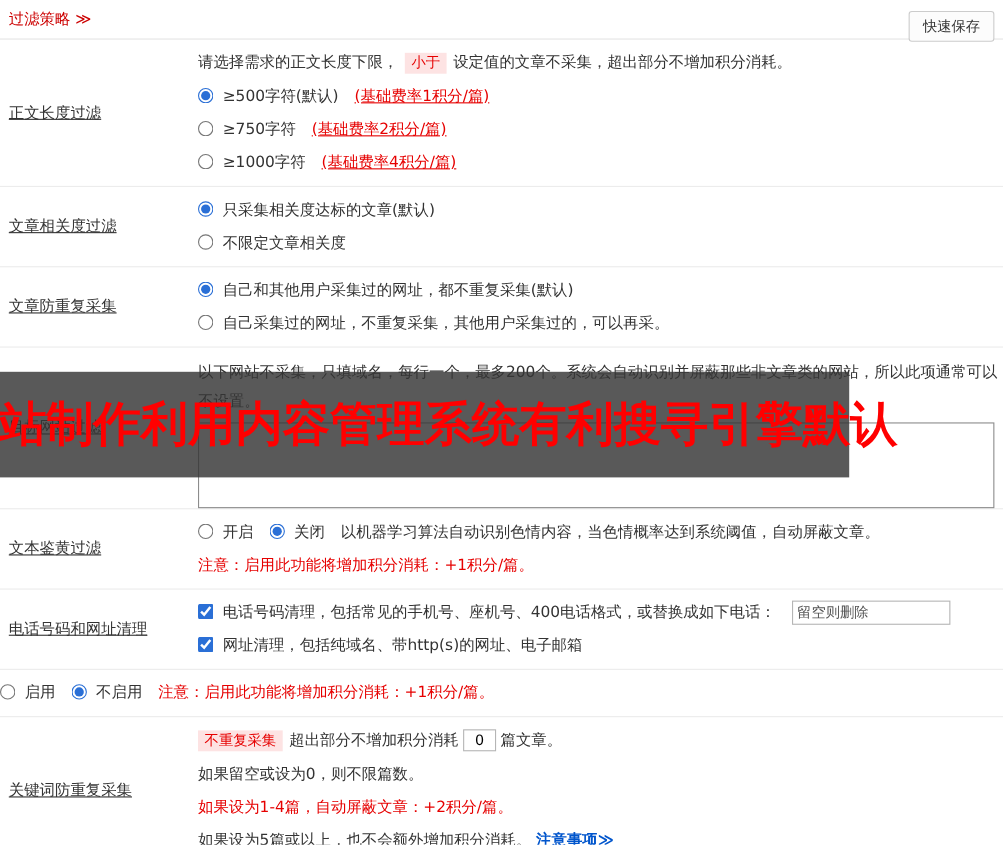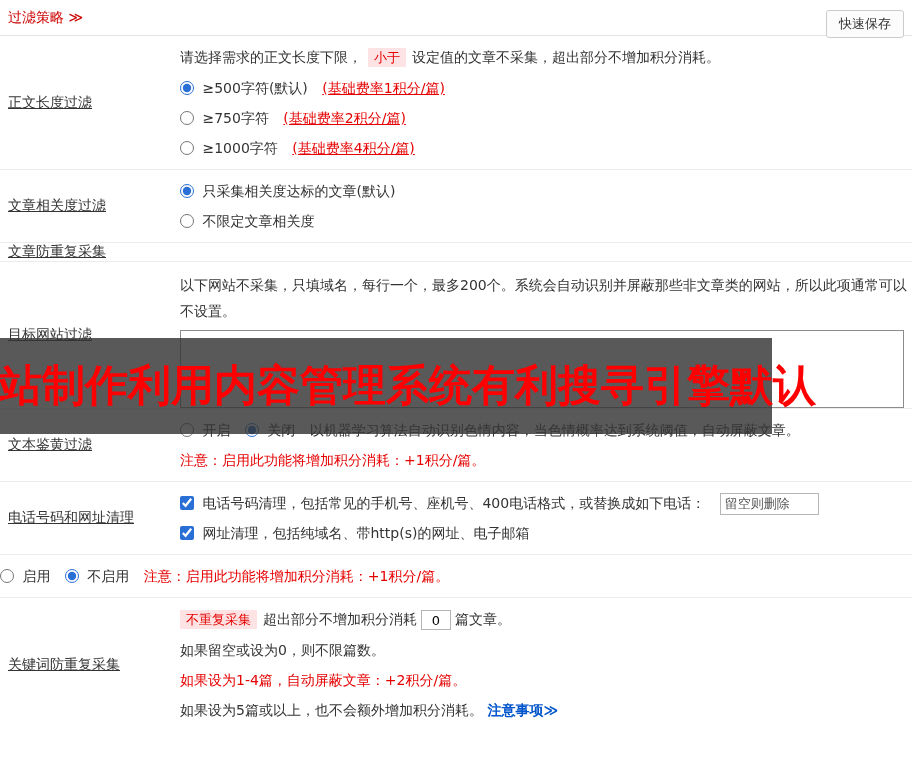--- a/index.html
+++ b/index.html
@@ -36,21 +36,21 @@
     accent-color:#2a6fd6; margin:0 4px 0 0; vertical-align:-2px;
     width:14px; height:14px;
   }
   .opt { margin-right:10px; }
   textarea.site-filter {
     width:724px; height:78px; border:1px solid #8c8c8c; resize:none;
     margin-top:4px; font-family:"DejaVu Sans",sans-serif; font-size:13px;
   }
   .text-input {
     border:1px solid #b5b5b5; height:22px; padding:0 4px; font-size:13px;
-    color:#555; width:99px; vertical-align:middle;
+    color:#555; width:144px; vertical-align:middle;
     font-family:"DejaVu Sans",sans-serif;
   }
   .num-input {
     border:1px solid #b5b5b5; height:20px; width:30px; text-align:center;
     font-size:13px; vertical-align:middle; margin:0 4px;
     font-family:"DejaVu Sans",sans-serif;
   }
   .link-blue { color:#0055cc; font-weight:bold; cursor:pointer; text-decoration:none; }
   .watermark {
     position:absolute; left:0; top:338px; width:772px; height:96px;
@@ -113,20 +113,34 @@
       <label class="opt">
         <input type="radio" name="rel" style="">
         <span>不限定文章相关度</span>
       </label>
     </div>
   </div>
 </div>
 
 <div class="row">
   <div class="row-label">文章防重复采集</div>
+  <div class="row-content">
+    <div class="line">
+      <label class="opt">
+        <input type="radio" name="dup" checked="" style="">
+        <span>自己和其他用户采集过的网址，都不重复采集(默认)</span>
+      </label>
+    </div>
+    <div class="line">
+      <label class="opt">
+        <input type="radio" name="dup" style="">
+        <span>自己采集过的网址，不重复采集，其他用户采集过的，可以再采。</span>
+      </label>
+    </div>
+  </div>
 </div>
 
 <div class="row" style="height:147px;">
   <div class="row-label">目标网站过滤</div>
   <div class="row-content">
     <div class="wrapline" style="width:730px;">以下网站不采集，只填域名，每行一个，最多200个。系统会自动识别并屏蔽那些非文章类的网站，所以此项通常可以不设置。</div>
     <textarea class="site-filter" value="" style=""></textarea>
   </div>
 </div>
 

